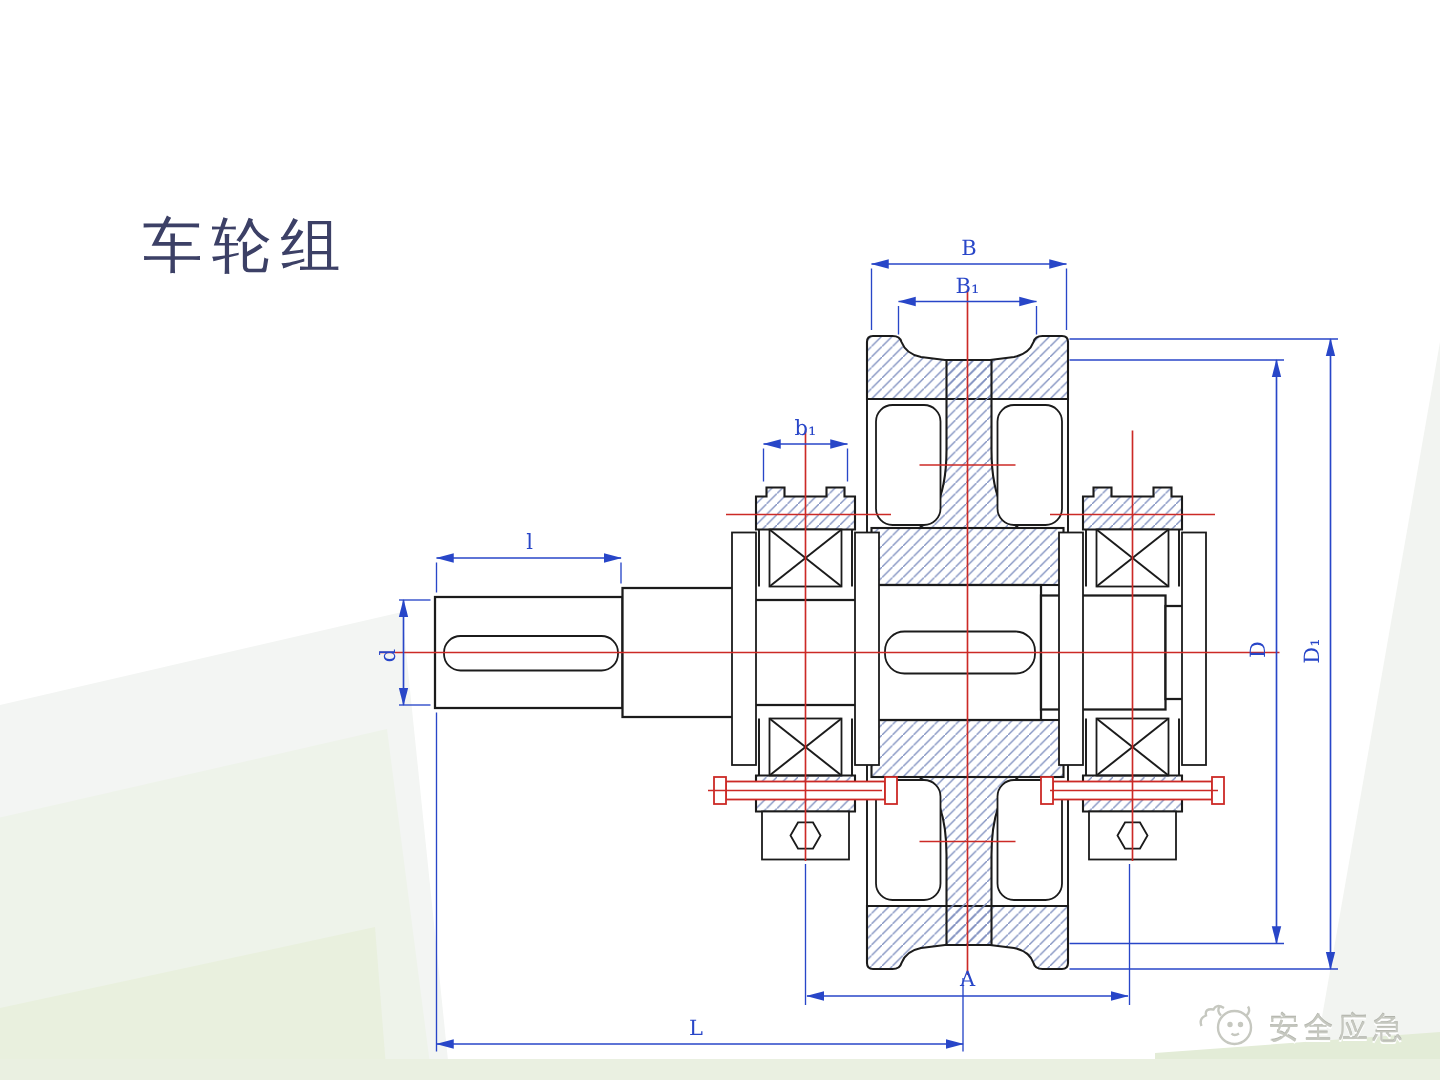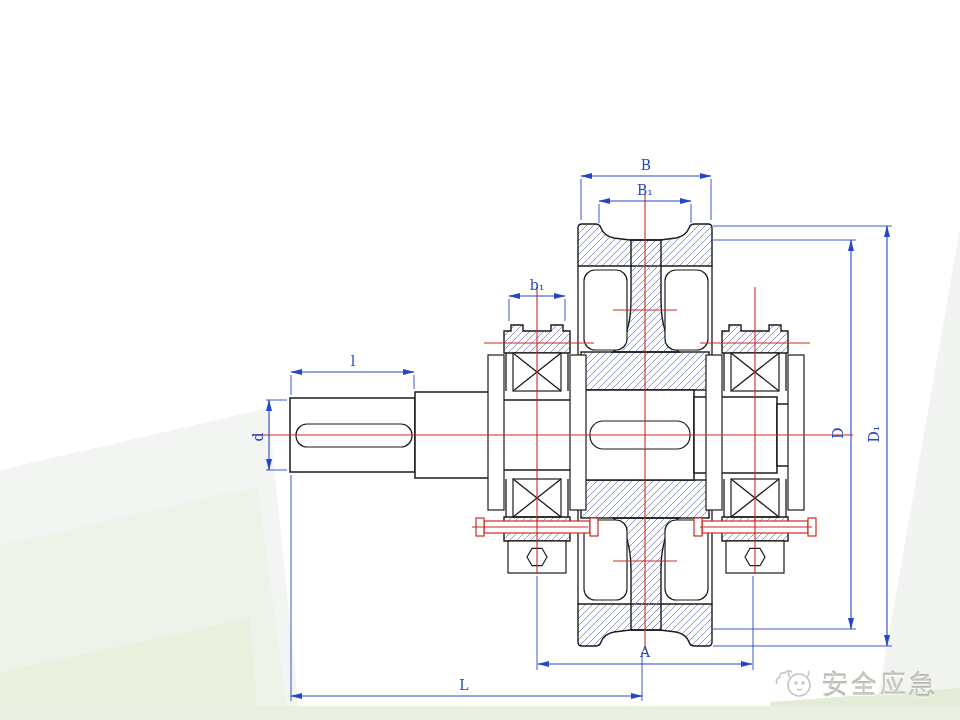--- a/index.html
+++ b/index.html
@@ -5,21 +5,21 @@
   html,body{margin:0;padding:0;background:#888;}
   .slide{position:relative;width:960px;height:720px;background:#ffffff;overflow:hidden;
          font-family:"Liberation Sans", sans-serif;}
   .bg{position:absolute;left:0;top:0;width:960px;height:720px;pointer-events:none;}
   .bg polygon, .bg rect{stroke:none;}
   .title{position:absolute;left:95px;top:136px;font-family:"DejaVu Serif", serif;
          font-size:40px;letter-spacing:6px;color:#3c4066;}
   .drawing{position:absolute;left:0;top:0;}
   .dimtxt{font-family:"DejaVu Serif", serif;font-size:14px;fill:#2846c8;}
   .watermark{position:absolute;right:22px;bottom:18px;display:flex;align-items:center;gap:6px;}
-  .watermark .brand{font-family:"DejaVu Serif", serif;font-size:26px;letter-spacing:3px;
+  .watermark .brand{font-family:"DejaVu Serif", serif;font-size:20px;letter-spacing:3px;
          color:#c6c8c0;text-shadow:0 1px 0 #ffffff, 0 -1px 0 #b2b4ac;}
   .outline{fill:#ffffff;stroke:#1b1b1b;stroke-width:1.5;}
   .outline-thin{fill:#ffffff;stroke:#1b1b1b;stroke-width:1.2;}
   .hatched{fill:url(#hatchp);stroke:#1b1b1b;stroke-width:1.4;}
   .black{stroke:#1b1b1b;stroke-width:1.3;fill:none;}
   .red{stroke:#cc2a26;stroke-width:1.1;fill:none;}
   .redpart{stroke:#cc2a26;stroke-width:1.2;fill:#ffffff;}
   .dim{stroke:#2846c8;stroke-width:1.1;fill:none;}
   .ext{stroke:#2846c8;stroke-width:0.9;fill:none;}
 </style>
@@ -30,20 +30,21 @@
 
   <svg class="bg" width="960" height="720" viewBox="0 0 960 720">
     <polygon points="960,228 874,720 960,720" fill="#f2f4f1"></polygon>
     <polygon points="0,470 268,408 300,720 0,720" fill="#f3f5f3"></polygon>
     <polygon points="0,545 258,486 288,720 0,720" fill="#eef3ea"></polygon>
     <polygon points="0,672 250,618 258,720 0,720" fill="#e9f0de"></polygon>
     <polygon points="770,702 960,688 960,720 770,720" fill="#e3ecd7"></polygon>
     <rect x="0" y="706" width="960" height="14" fill="#eaf0e1"></rect>
   </svg>
 
+  <div class="title">车轮组</div>
 
   <svg class="drawing" width="960" height="720" viewBox="0 0 960 720">
     <defs>
       <pattern id="hatchp" width="7" height="7" patternUnits="userSpaceOnUse">
         <path d="M0,7 L7,0" stroke="#8090c0" stroke-width="0.9"></path>
       </pattern>
       <marker id="arr" viewBox="0 0 10 6" refX="9.5" refY="3" markerWidth="11" markerHeight="6.6" orient="auto-start-reverse">
         <path d="M10,3 L0,0.4 L0,5.6 Z" fill="#2846c8"></path>
       </marker>
     </defs>

